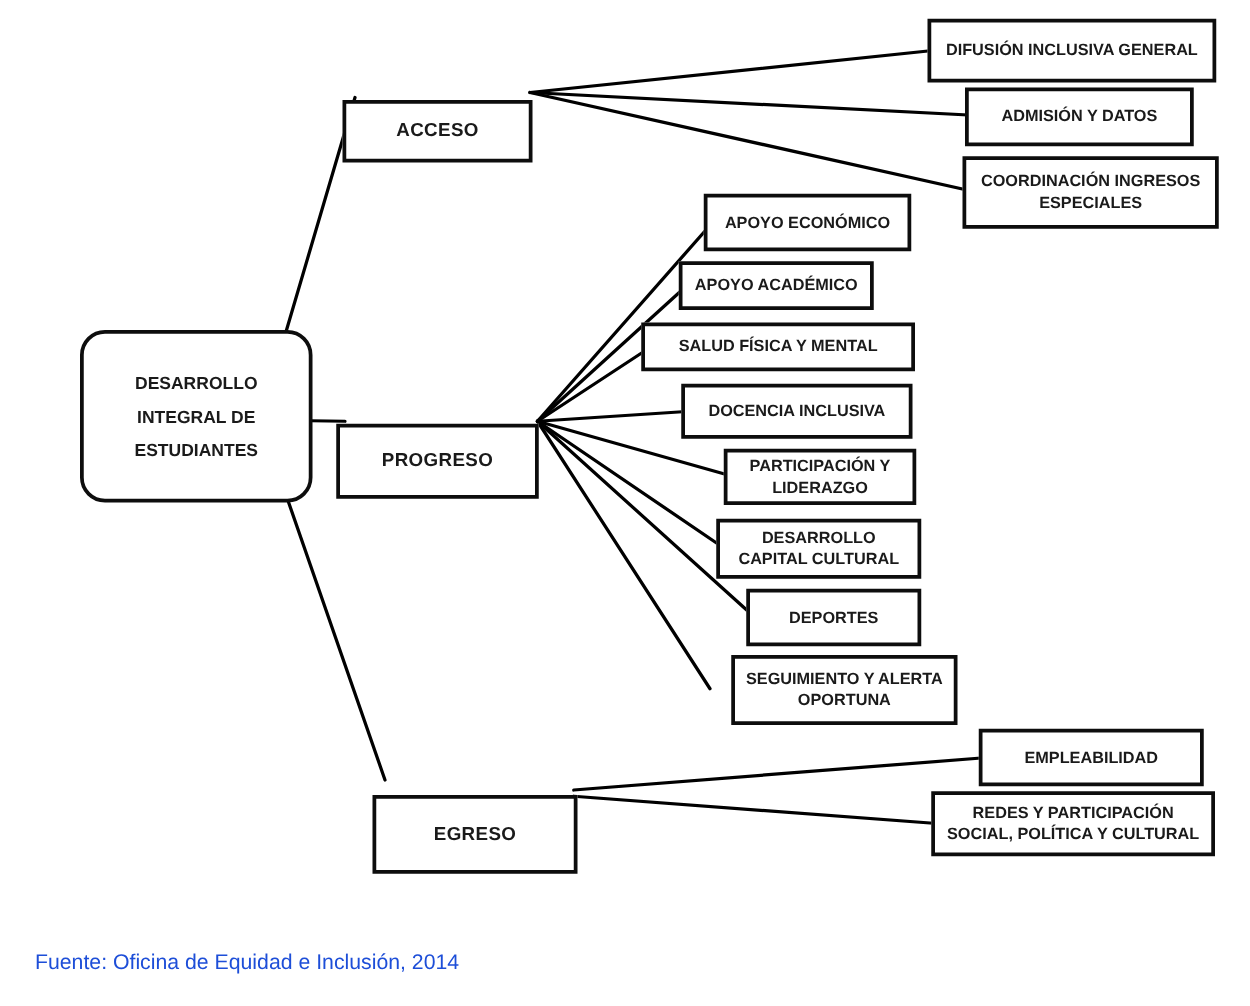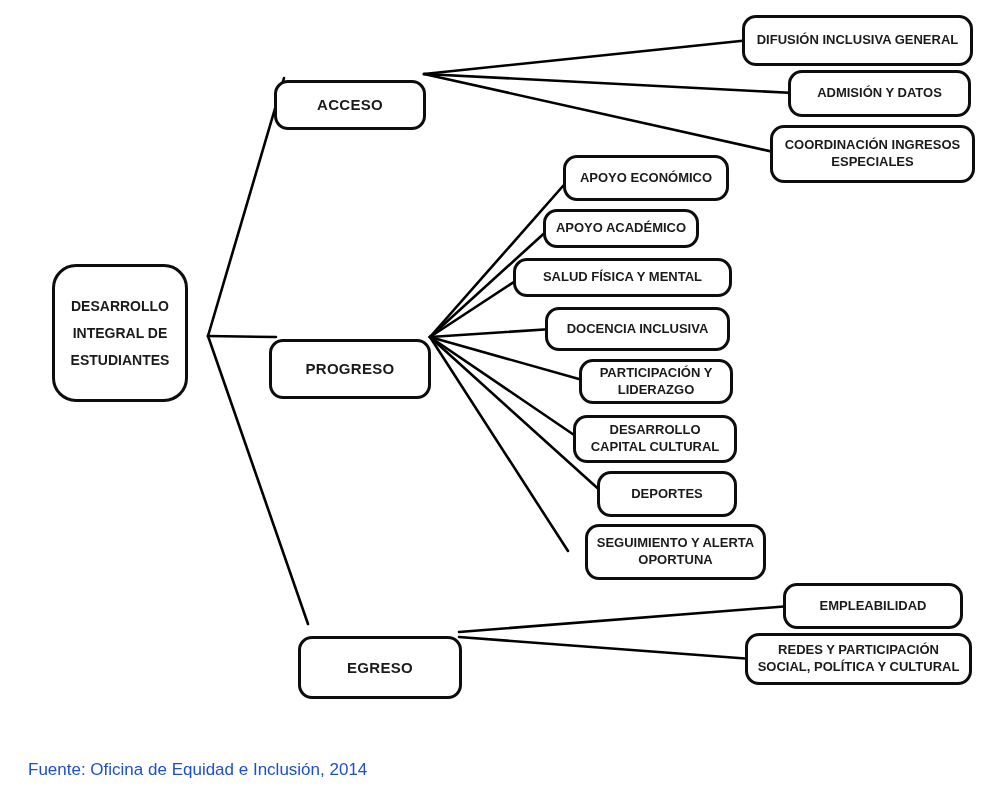--- a/index.html
+++ b/index.html
@@ -20,21 +20,21 @@
     left: 0;
     top: 0;
     width: 1000px;
     height: 805px;
   }
   .node {
     position: absolute;
     box-sizing: border-box;
     background: #ffffff;
     border: 3px solid #0d0d0d;
-    border-radius: 14px;
+    border-radius: 0;
     display: flex;
     align-items: center;
     justify-content: center;
     text-align: center;
     font-weight: bold;
     color: #1a1a1a;
     font-size: 13px;
     line-height: 1.3;
     padding: 2px 6px;
   }
@@ -82,31 +82,31 @@
       <line x1="430" y1="337" x2="586" y2="381"></line>
       <line x1="430" y1="337" x2="580" y2="439"></line>
       <line x1="430" y1="337" x2="604" y2="494"></line>
       <line x1="430" y1="337" x2="568" y2="551"></line>
 
       <line x1="459" y1="632" x2="790" y2="606"></line>
       <line x1="459" y1="637" x2="752" y2="659"></line>
     </g>
   </svg>
 
-  <div class="node root" style="left:52px; top:264px; width:136px; height:138px;border-radius:24px;">DESARROLLO INTEGRAL DE ESTUDIANTES</div>
+  <div class="node root" style="left:64px; top:264px; width:186px; height:138px;">DESARROLLO INTEGRAL DE ESTUDIANTES</div>
 
   <div class="node branch" style="left:274px; top:48px; width:152px; height:50px;">ACCESO</div>
 
   <div class="node branch" style="left:269px; top:307px; width:162px; height:60px;">PROGRESO</div>
 
   <div class="node branch" style="left:298px; top:604px; width:164px; height:63px;">EGRESO</div>
 
   <div class="node" style="left:742px; top:15px; width:231px; height:51px;">DIFUSIÓN INCLUSIVA GENERAL</div>
 
-  <div class="node" style="left:788px; top:70px; width:183px; height:47px;">ADMISIÓN Y DATOS</div>
+  <div class="node" style="left:772px; top:70px; width:183px; height:47px;">ADMISIÓN Y DATOS</div>
 
   <div class="node" style="left:770px; top:125px; width:205px; height:58px;">COORDINACIÓN INGRESOS ESPECIALES</div>
 
   <div class="node" style="left:563px; top:155px; width:166px; height:46px;">APOYO ECONÓMICO</div>
 
   <div class="node" style="left:543px; top:209px; width:156px; height:39px;">APOYO ACADÉMICO</div>
 
   <div class="node" style="left:513px; top:258px; width:219px; height:39px;">SALUD FÍSICA Y MENTAL</div>
 
   <div class="node" style="left:545px; top:307px; width:185px; height:44px;">DOCENCIA INCLUSIVA</div>

